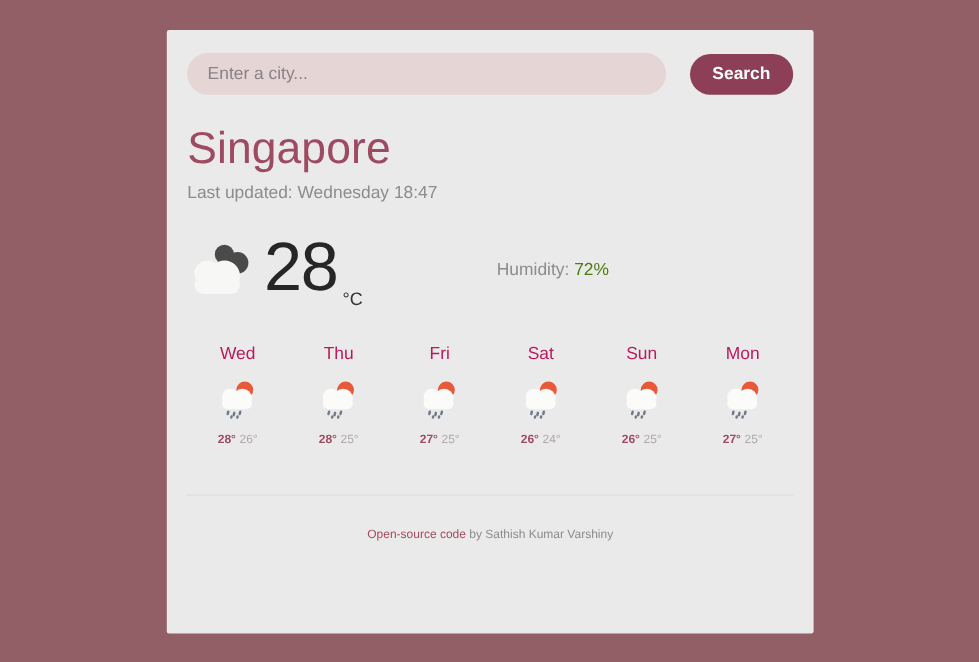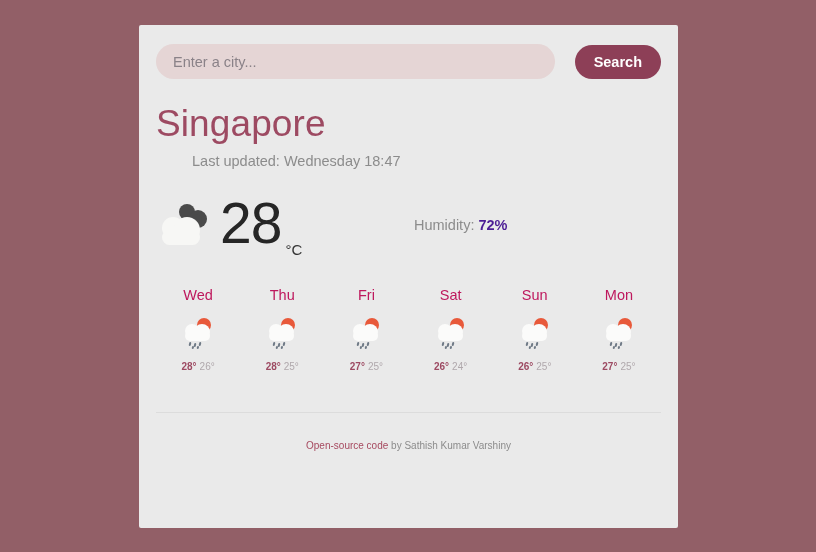--- a/index.html
+++ b/index.html
@@ -74,21 +74,21 @@
     letter-spacing: 0.1px;
     margin: 0;
     line-height: 1.15;
   }
   .meta-line {
     font-size: 14.5px;
     color: #8c8c8c;
     line-height: 1.32;
     margin: 0;
   }
-  .meta-line.first { padding-top: 6px; margin-left: 36px; }
+  .meta-line.first { padding-top: 6px; }
 
   
   .current-row {
     display: flex;
     align-items: center;
     padding-top: 23px;
   }
   .current-left {
     display: flex;
     align-items: flex-end;
@@ -117,22 +117,22 @@
     left: 4px;
     letter-spacing: 0;
   }
   .current-right {
     font-size: 14.5px;
     color: #8c8c8c;
     line-height: 1.38;
     padding-top: 4px;
   }
   .stat-value {
-    color: #4c1d95;
-    font-weight: bold;
+    color: #4d7c0f;
+    font-weight: normal;
   }
 
   
   .forecast-row {
     display: flex;
     padding-top: 36px;
   }
   .forecast-day {
     flex: 1 1 0;
     text-align: center;

